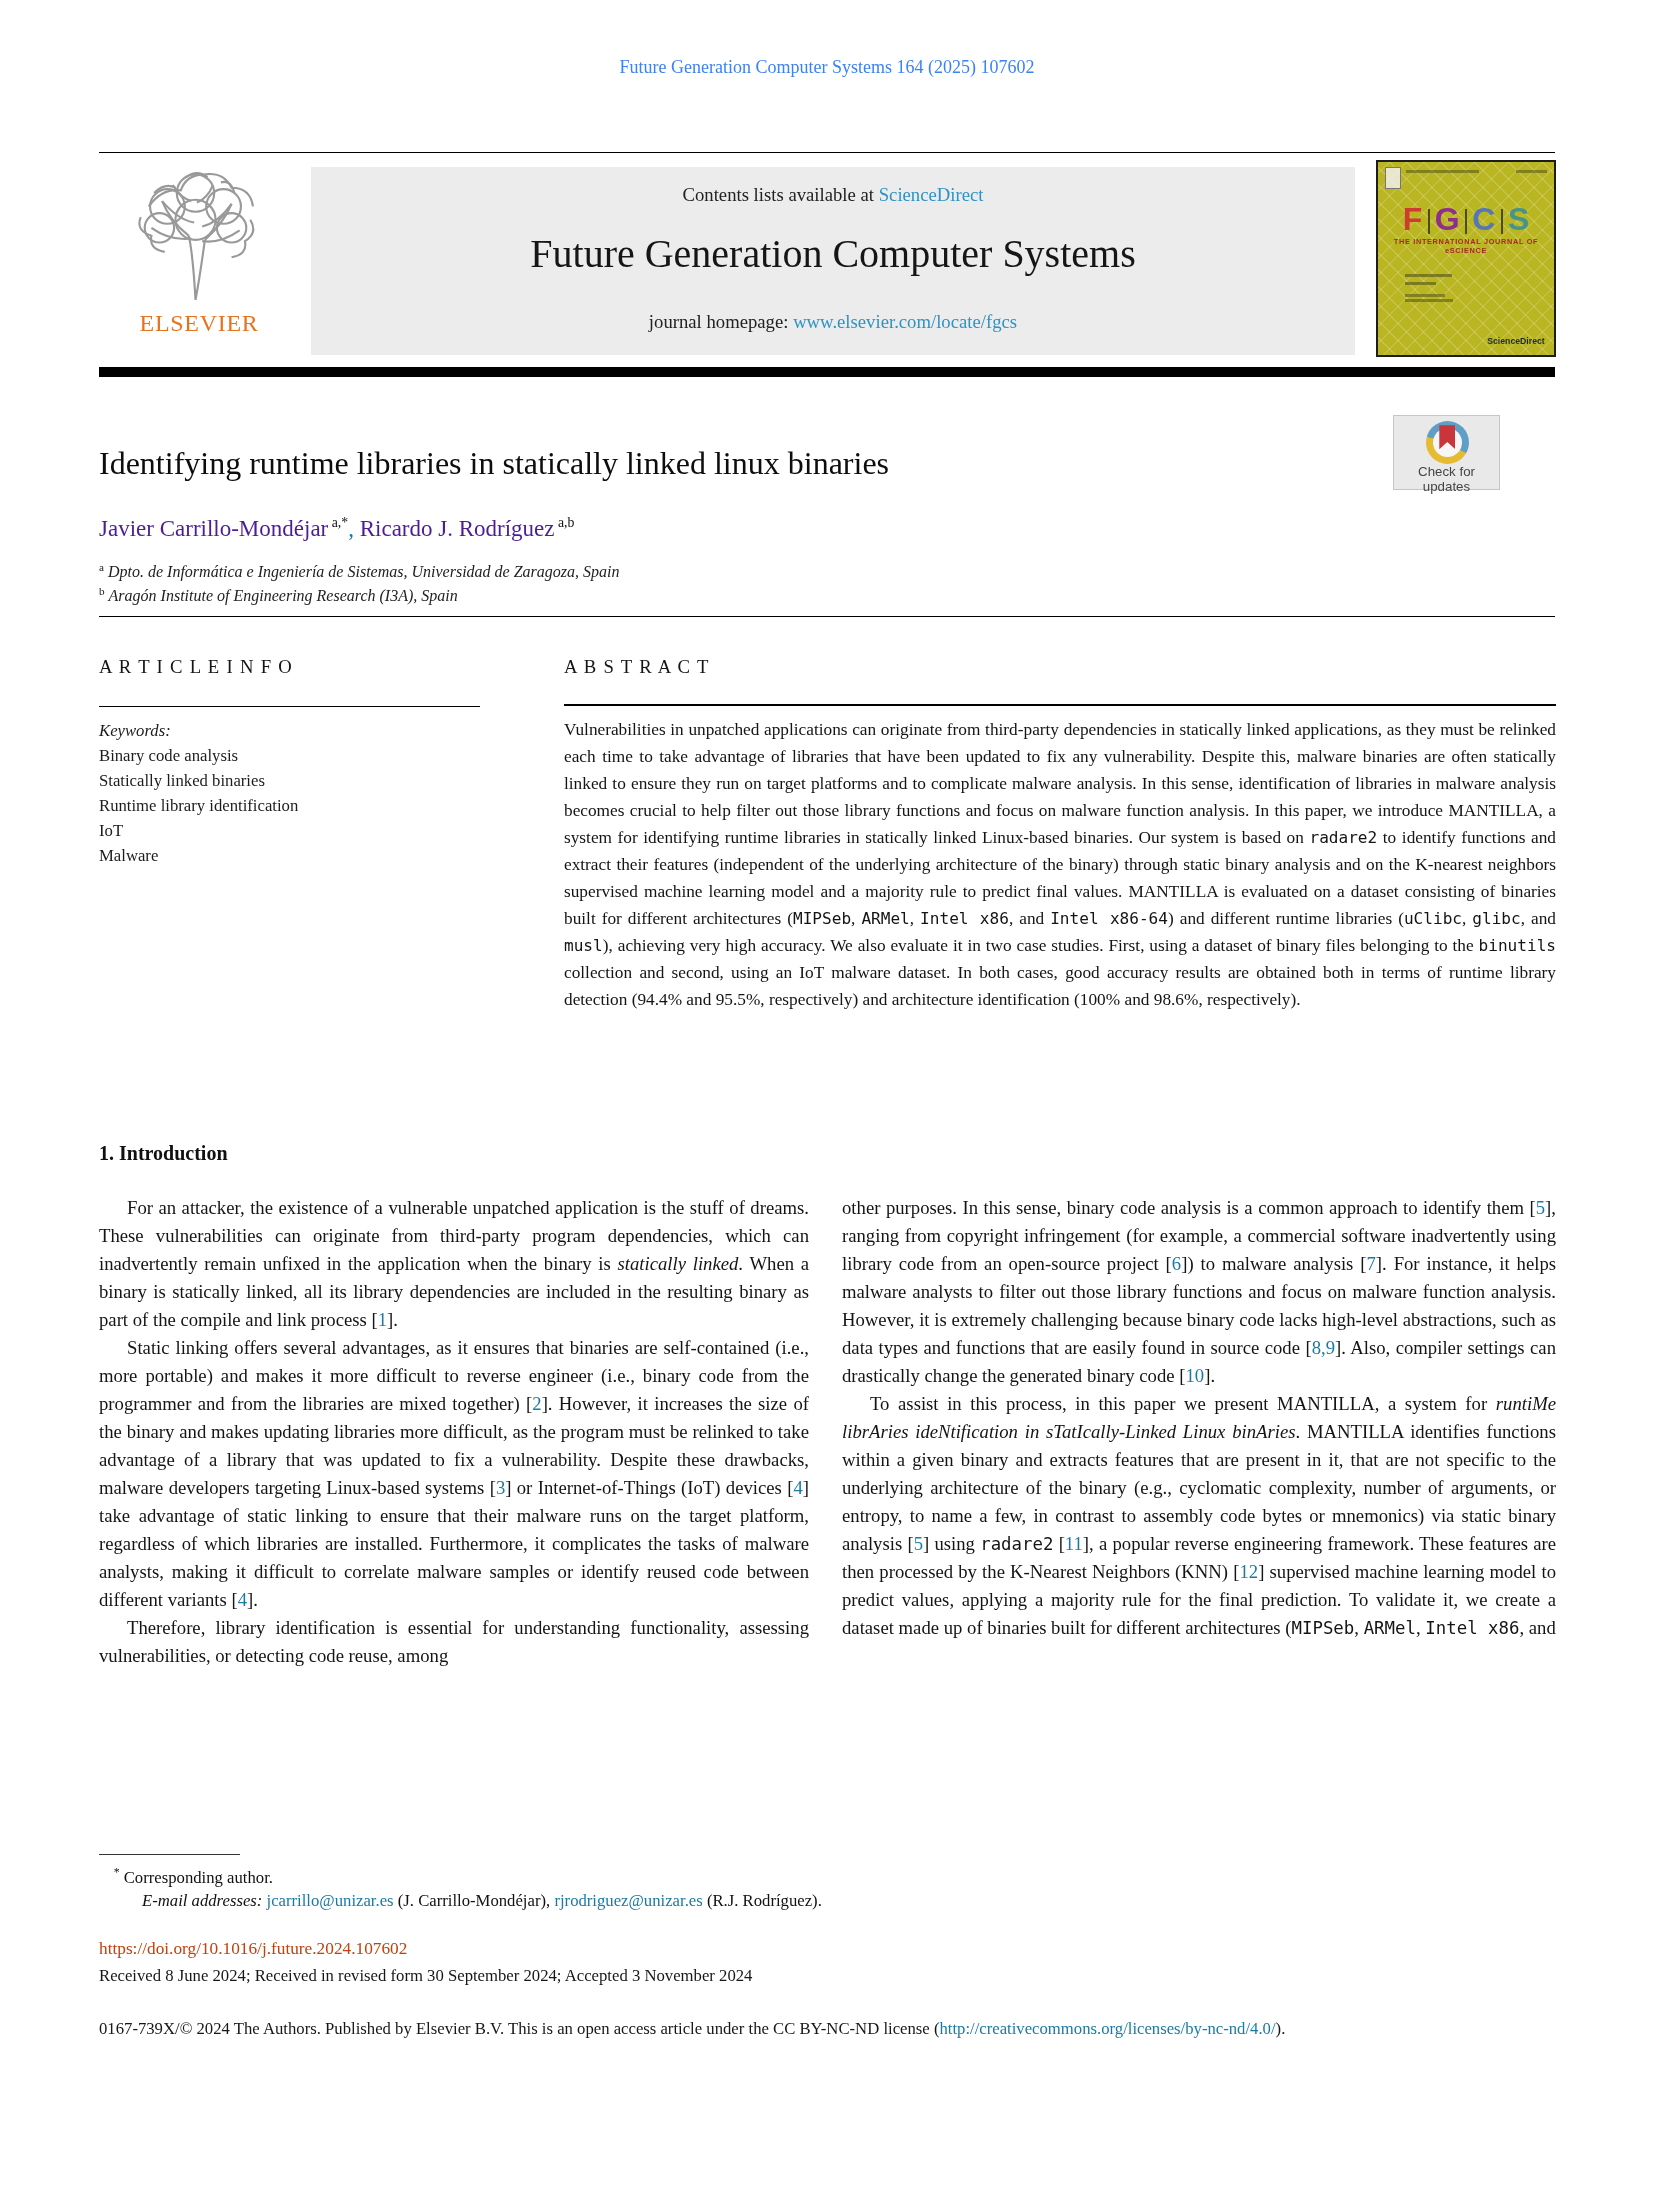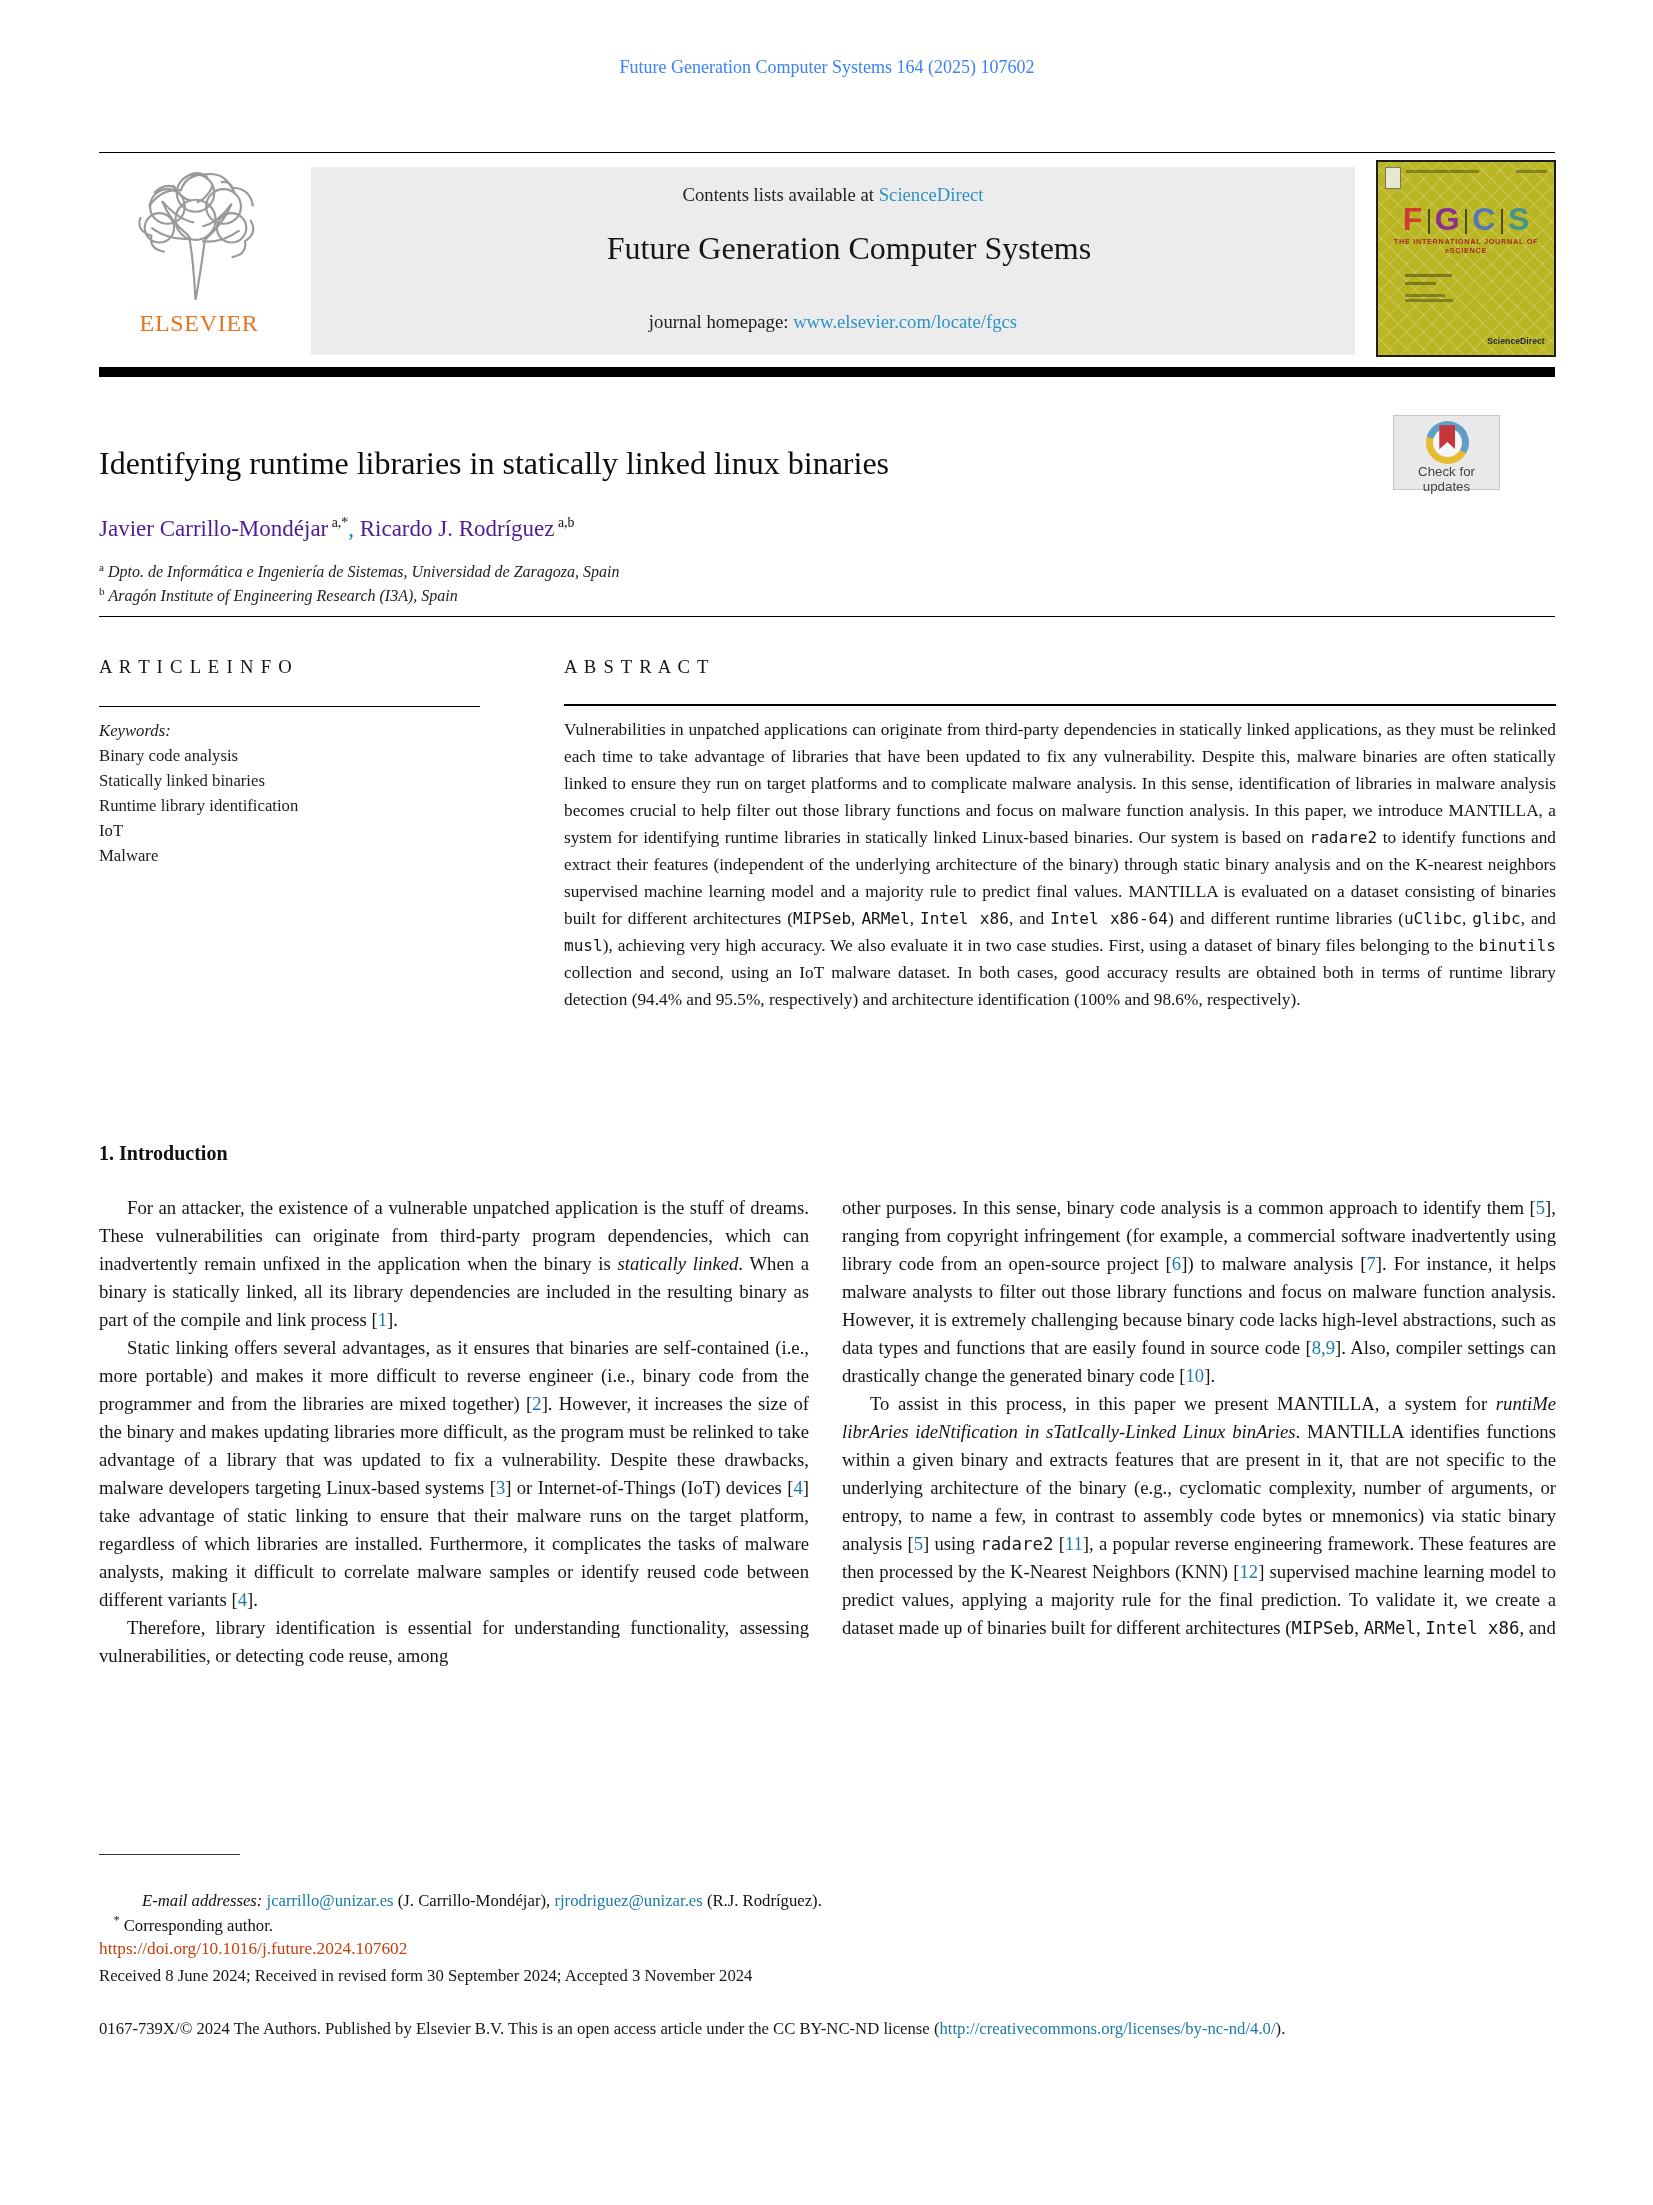--- a/index.html
+++ b/index.html
@@ -14,21 +14,21 @@
   .rule{background:#000;}
   .hdr-rule{top:152px;left:0;width:100%;height:1.3px;}
   
   .elsevier-block{left:0;top:165px;width:200px;height:190px;}
   .elsevier-tree{position:absolute;left:23px;top:0;width:147px;height:143px;}
   .elsevier-name{position:absolute;left:0;top:145px;width:200px;text-align:center;
       color:#e8731d;font-size:24px;letter-spacing:0.7px;font-family:"Liberation Serif",serif;}
   
   .gray-box{left:212px;top:167px;width:1044px;height:188px;background:#ececec;}
   .gb-line1{position:absolute;top:17.3px;width:100%;text-align:center;font-size:18.7px;color:#222;}
-  .gb-title{position:absolute;top:63px;width:100%;text-align:center;font-size:32px;color:#161616;padding-left:16px;}
+  .gb-title{position:absolute;top:63px;width:100%;text-align:center;font-size:40px;color:#161616;}
   .gb-line3{position:absolute;top:144px;width:100%;text-align:center;font-size:18.7px;color:#222;}
   
   .cover{left:1277px;top:160px;width:180px;height:197px;background:#b9b622;border:2px solid #1d1d1d;box-sizing:border-box;
      background-image:
        repeating-linear-gradient(45deg, rgba(255,255,255,.18) 0 1.3px, rgba(0,0,0,0) 1.3px 12px),
        repeating-linear-gradient(-45deg, rgba(255,255,255,.14) 0 1.3px, rgba(0,0,0,0) 1.3px 12px);}
   .cover-minitree{position:absolute;left:6.7px;top:5.3px;width:14.7px;height:20px;background:rgba(240,240,235,.85);
      border:0.7px solid #777;}
   .cover-topline{position:absolute;top:8px;left:28px;width:73px;height:3.3px;background:rgba(60,60,20,.45);}
   .cover-topline2{position:absolute;top:8px;right:6.7px;width:31px;height:3.3px;background:rgba(60,60,20,.45);}
@@ -81,21 +81,21 @@
   .colR{top:1194px;left:743px;width:714px;}
   .bodytext{font-size:18.7px;line-height:28px;text-align:justify;color:#141414;}
   .bodytext p{margin:0;text-indent:28px;}
   .bodytext p.noindent{text-indent:0;}
   .seg-i{font-style:italic;}
   .seg-m{font-family:"DejaVu Sans Mono","Liberation Mono",monospace;font-size:93%;}
   .seg-ref{color:#1a7aa5;cursor:pointer;}
   .seg-link{color:#1a7aa5;cursor:pointer;}
   
   .fn-rule{top:1854px;left:0;width:141px;height:1.3px;background:#333;}
-  .fn1{top:1866px;left:14.7px;width:1067px;font-size:16.7px;margin-top:48px;}
+  .fn1{top:1866px;left:14.7px;width:1067px;font-size:16.7px;}
   .fn1 .star{font-size:70%;vertical-align:super;}
   .fn2{top:1891px;left:43px;width:1414px;font-size:16.7px;}
   
   .doi{top:1939px;left:0;font-size:17.3px;}
   .footer-line{left:0;width:1456px;font-size:16.7px;color:#171717;}
   .f-received{top:1966px;}
   .f-available{top:1991px;}
   .f-copy{top:2015px;overflow-wrap:anywhere;line-height:27px;}
 </style>
 </head>

